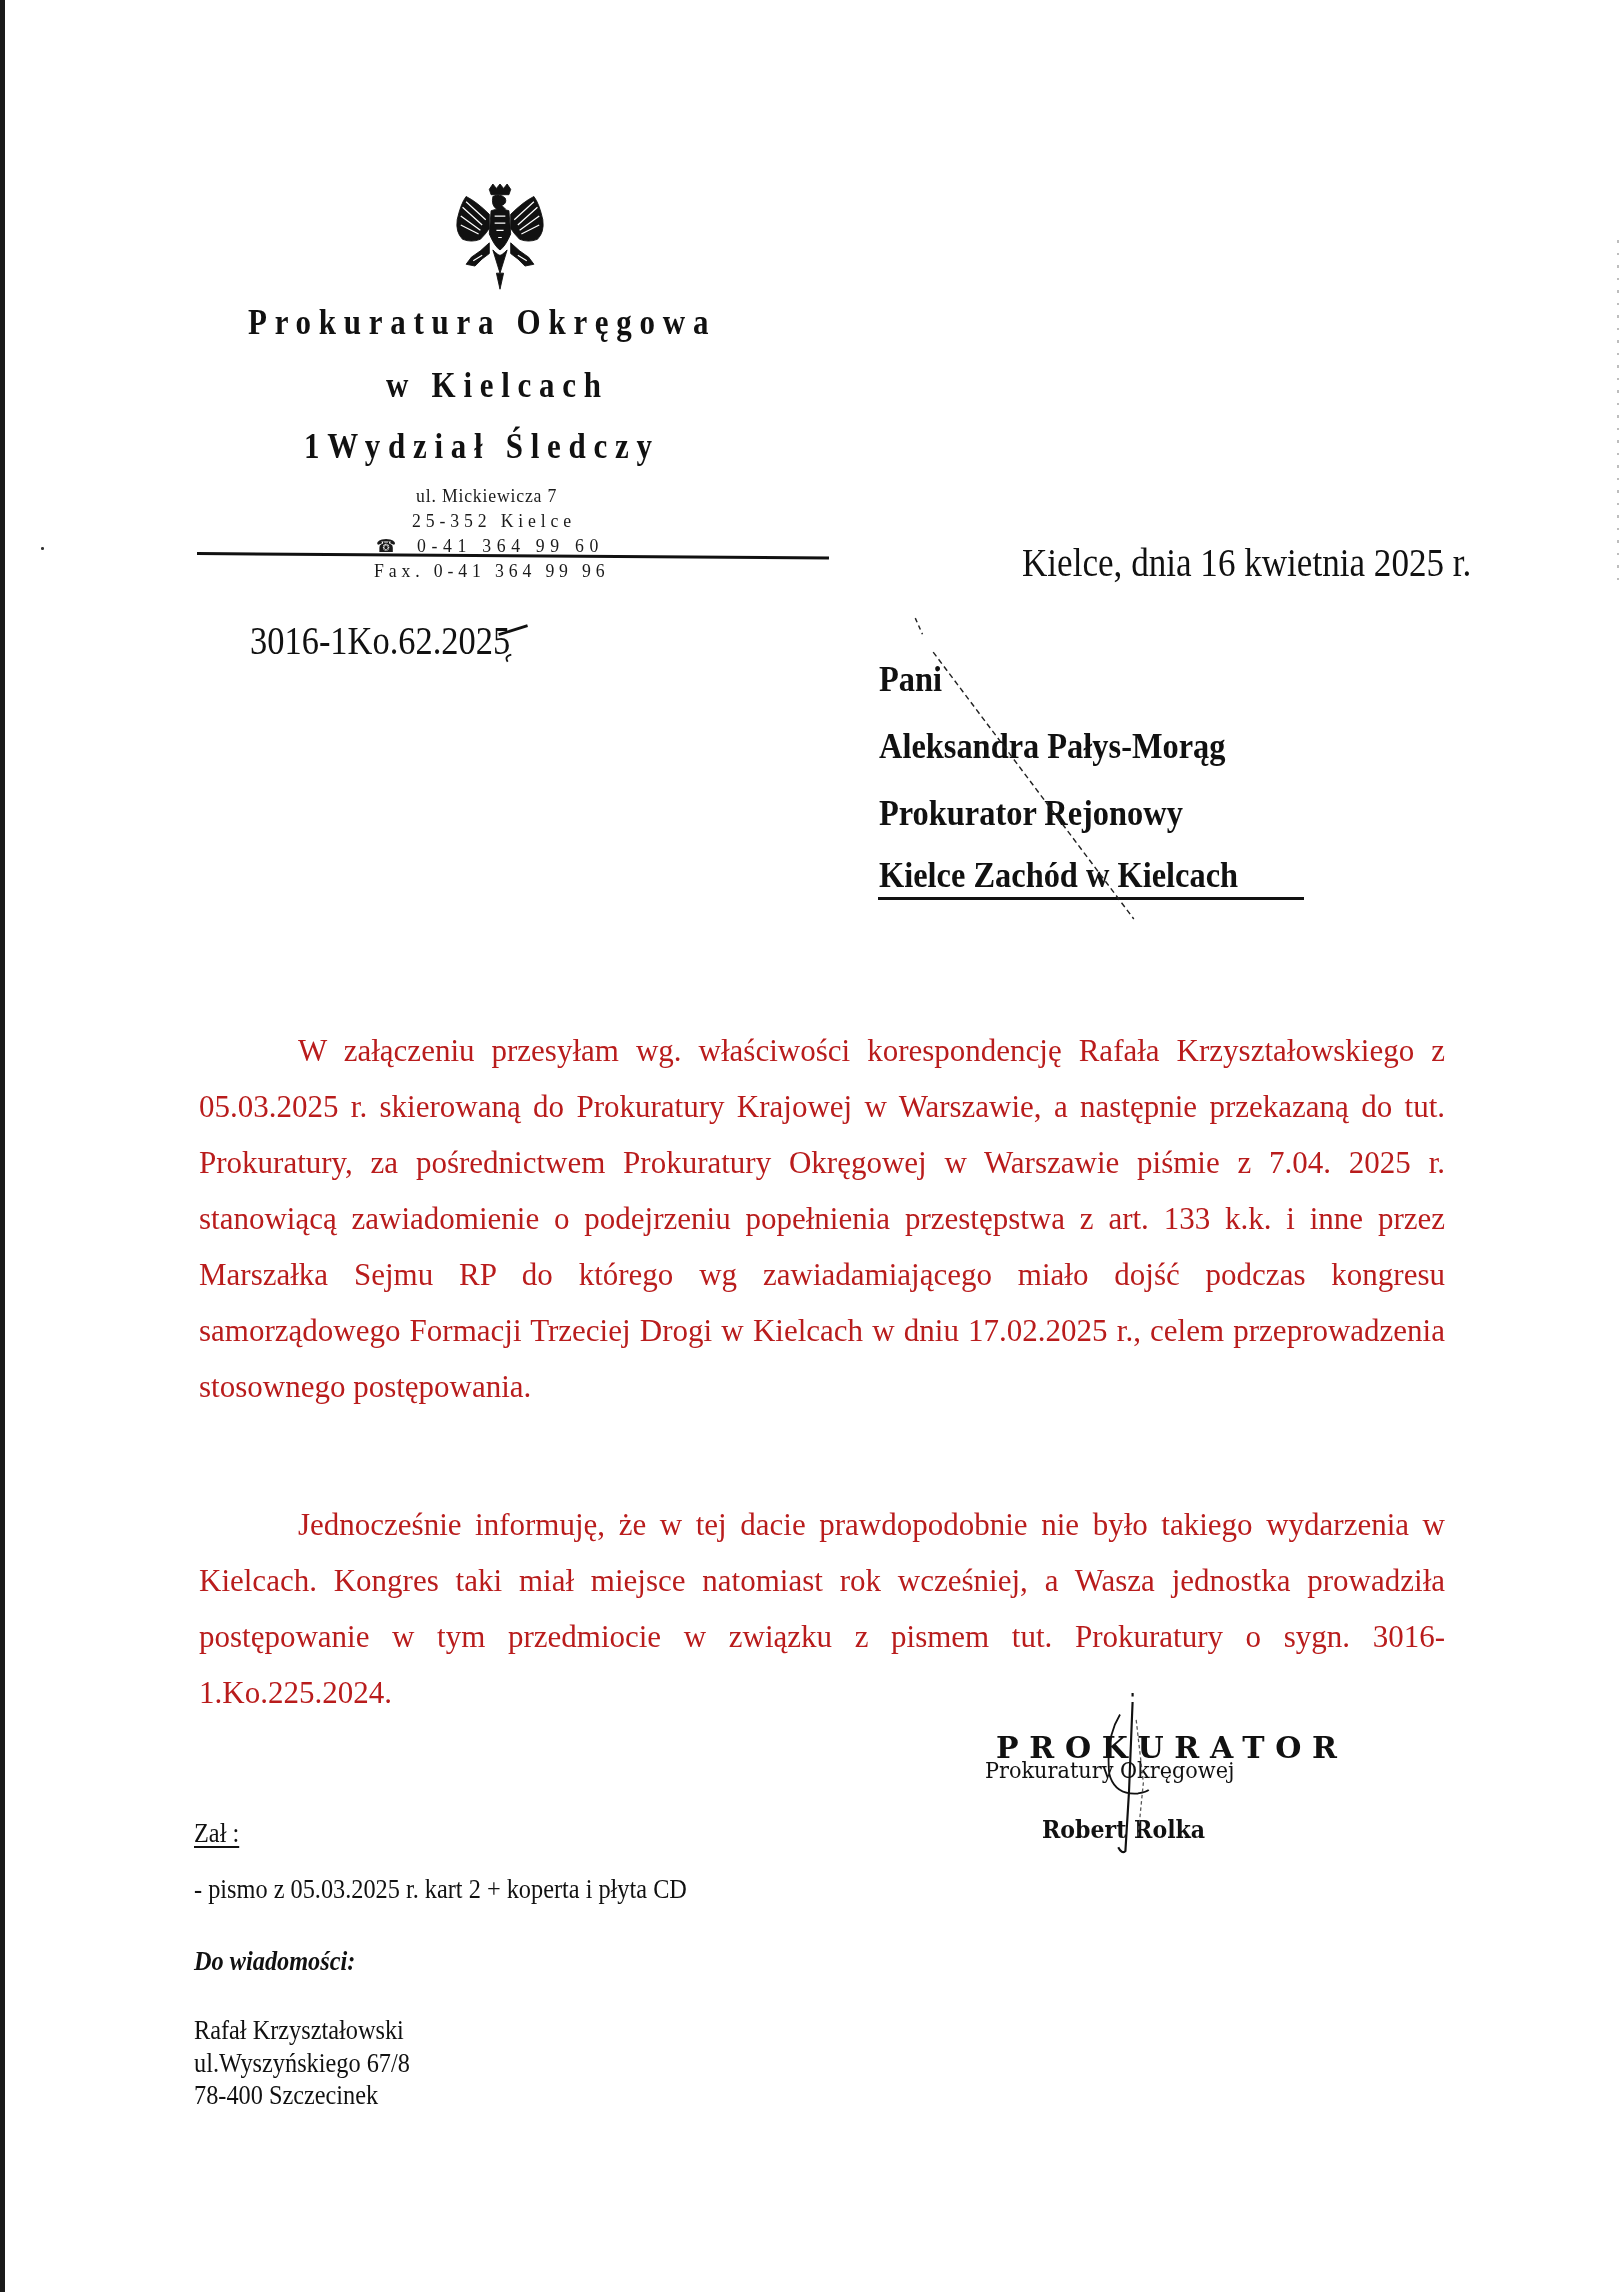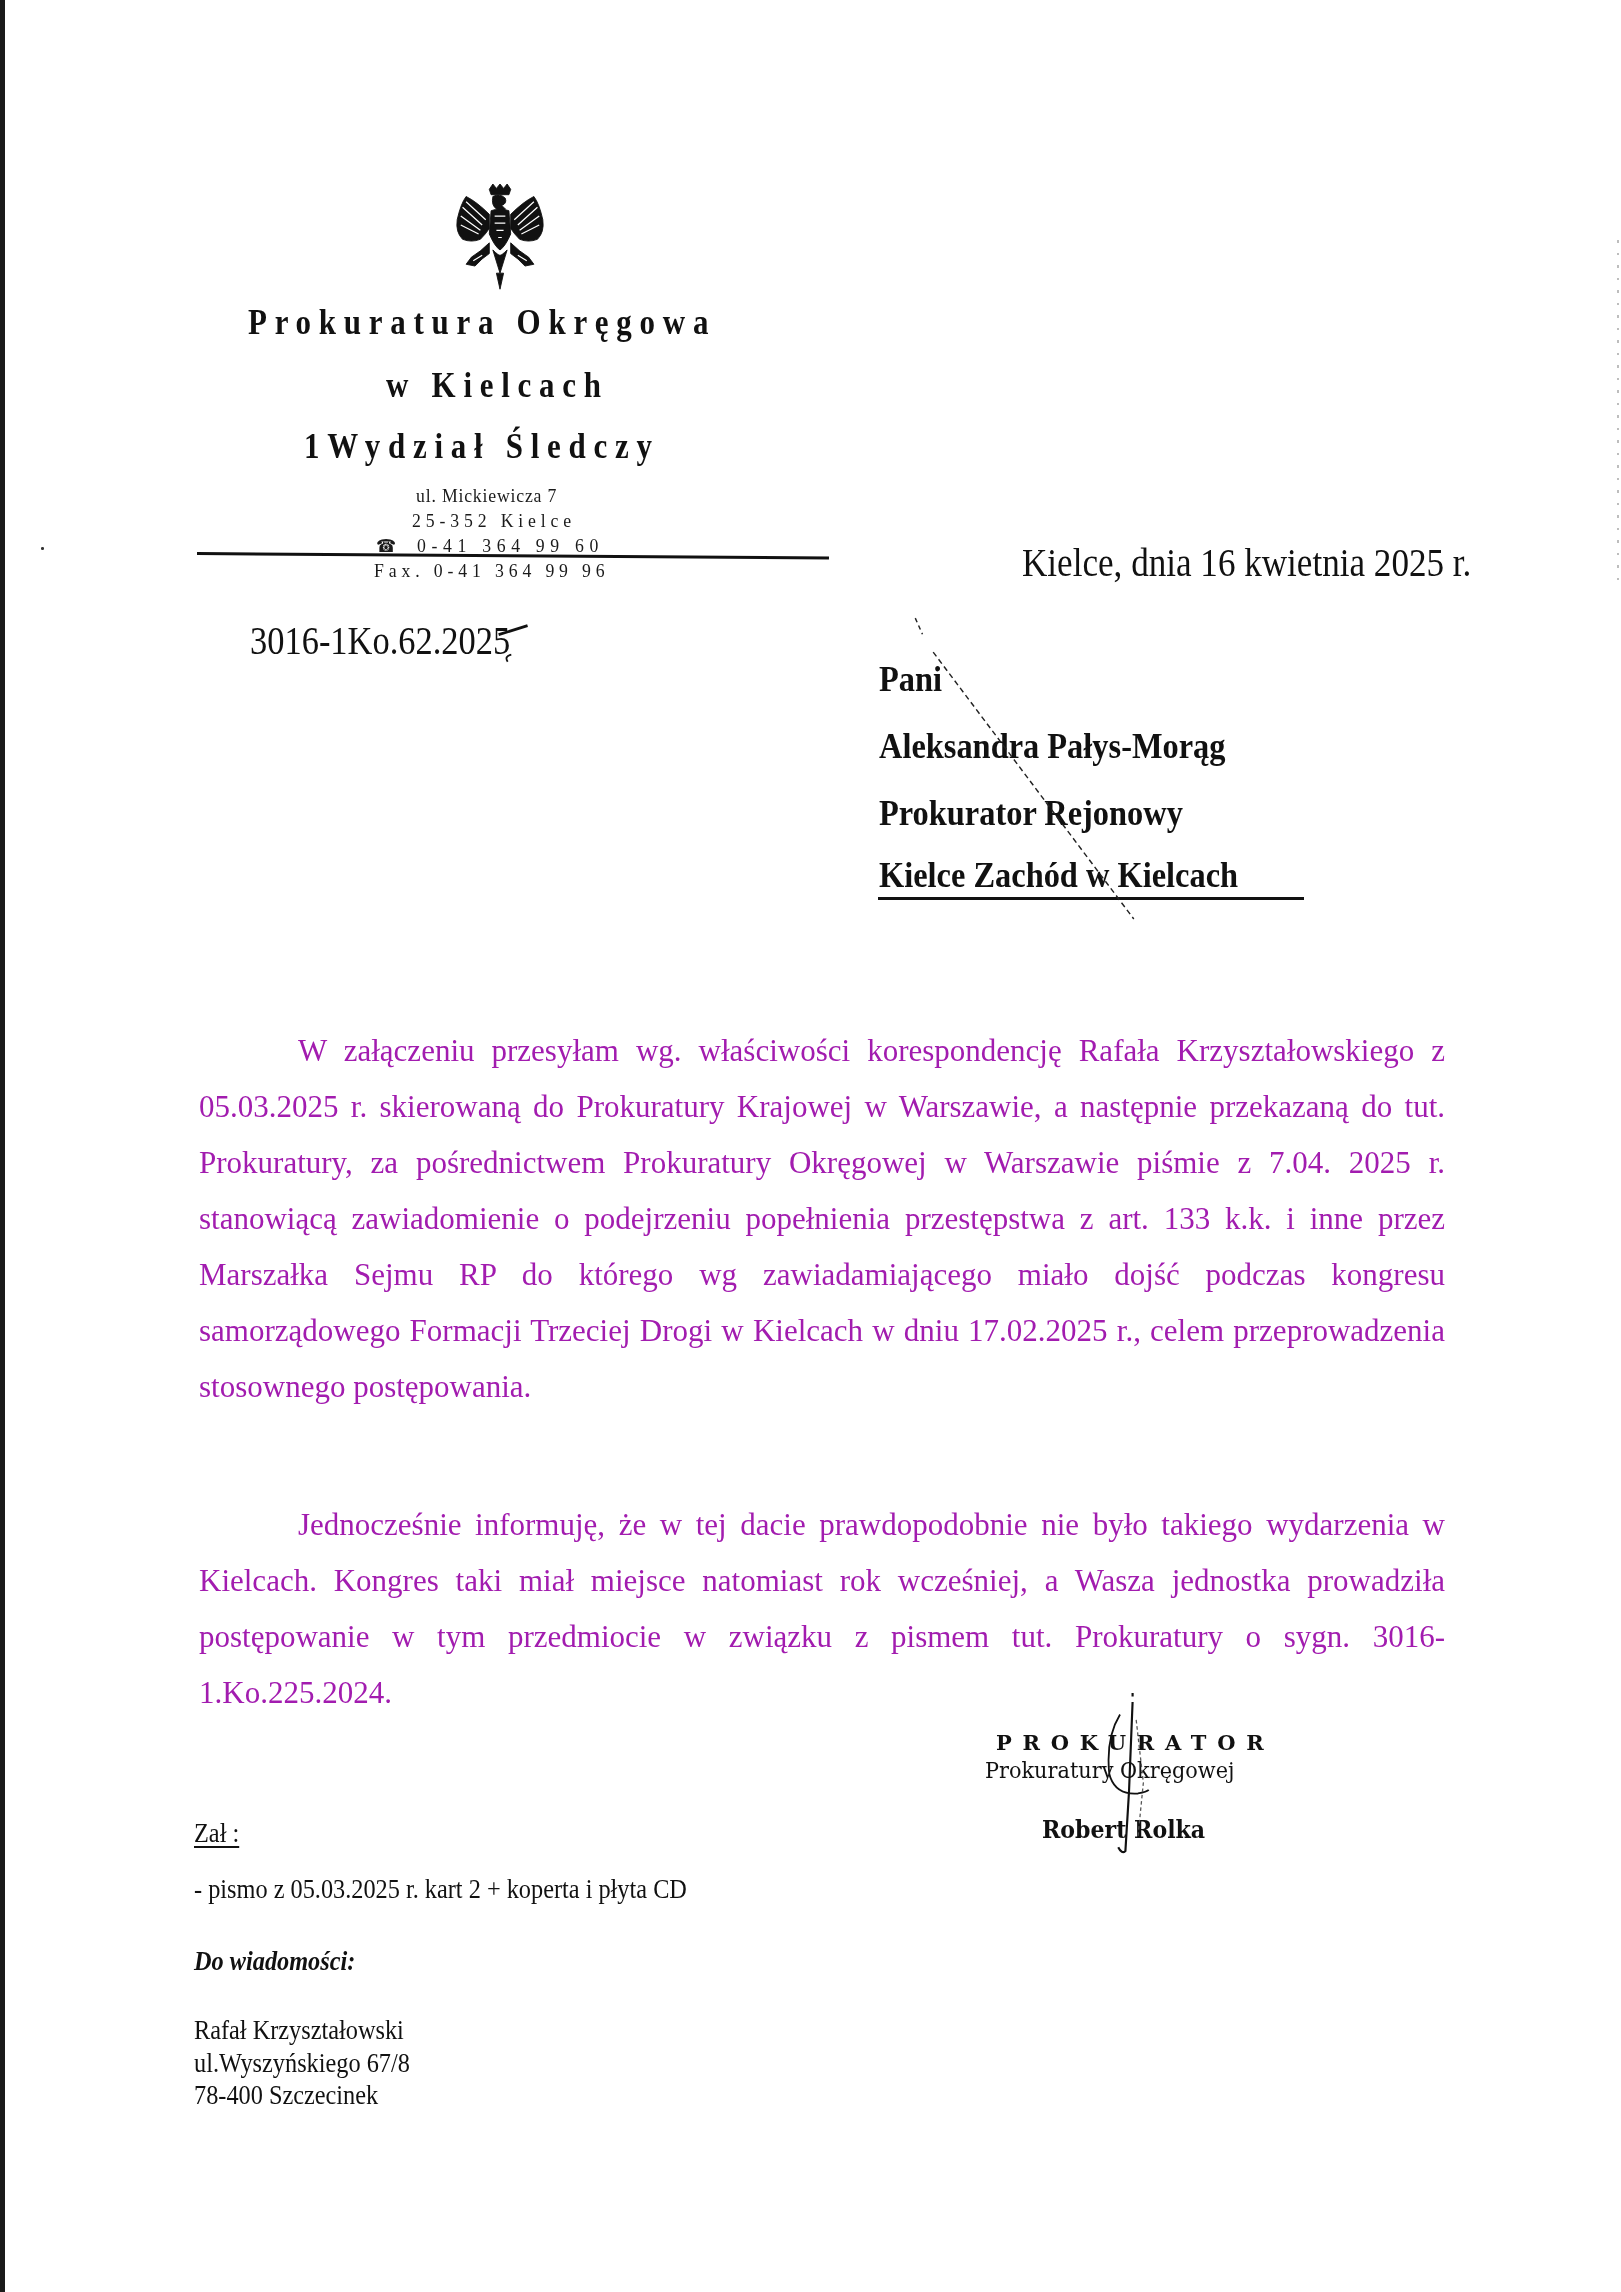--- a/index.html
+++ b/index.html
@@ -35,27 +35,27 @@
   .addr { left: 879px; font-weight: bold; font-size: 36px; transform: scaleX(0.9); transform-origin: left top; }
   .addr-1 { top: 658px; }
   .addr-2 { top: 725px; }
   .addr-3 { top: 792px; }
   .addr-4 { top: 854px; }
   .addr-underline { position: absolute; left: 878px; top: 897px; width: 426px; height: 2.7px; background: #111; }
   .dash-diag { position: absolute; left: 0; top: 0; width: 1621px; height: 2293px; pointer-events: none; }
 
   
   .body-text { position: absolute; left: 199px; width: 1246px; font-size: 31px; line-height: 56px;
-               text-align: justify; color: #a21caf; }
+               text-align: justify; color: #b91c1c; }
   .body-text p { margin: 0; text-indent: 99px; }
   .p1 { top: 1023px; }
   .p2 { top: 1497px; }
 
   
-  .sig-title { left: 996px; top: 1730px; font-family: "DejaVu Serif", serif; font-weight: bold; font-size: 21px; letter-spacing: 10.7px; }
+  .sig-title { left: 996px; top: 1730px; font-family: "DejaVu Serif", serif; font-weight: bold; font-size: 30px; letter-spacing: 10.7px; }
   .sig-sub { left: 985px; top: 1757px; font-family: "DejaVu Serif", serif; font-size: 22.4px; transform: scaleX(0.93); transform-origin: left top; }
   .sig-name { left: 1042px; top: 1815px; font-family: "DejaVu Serif", serif; font-weight: bold; font-size: 24px; transform: scaleX(0.92); transform-origin: left top; }
   .sig-stroke { position: absolute; left: 1093px; top: 1684px; width: 72px; height: 175px; }
 
   
   .foot { left: 194px; font-size: 27px; transform: scaleX(0.9); transform-origin: left top; }
   .zal { top: 1818px; text-decoration: underline; text-underline-offset: 3.6px; }
   .zal-item { top: 1874px; }
   .cc-label { top: 1946px; font-weight: bold; font-style: italic; }
   .cc-1 { top: 2015px; }

